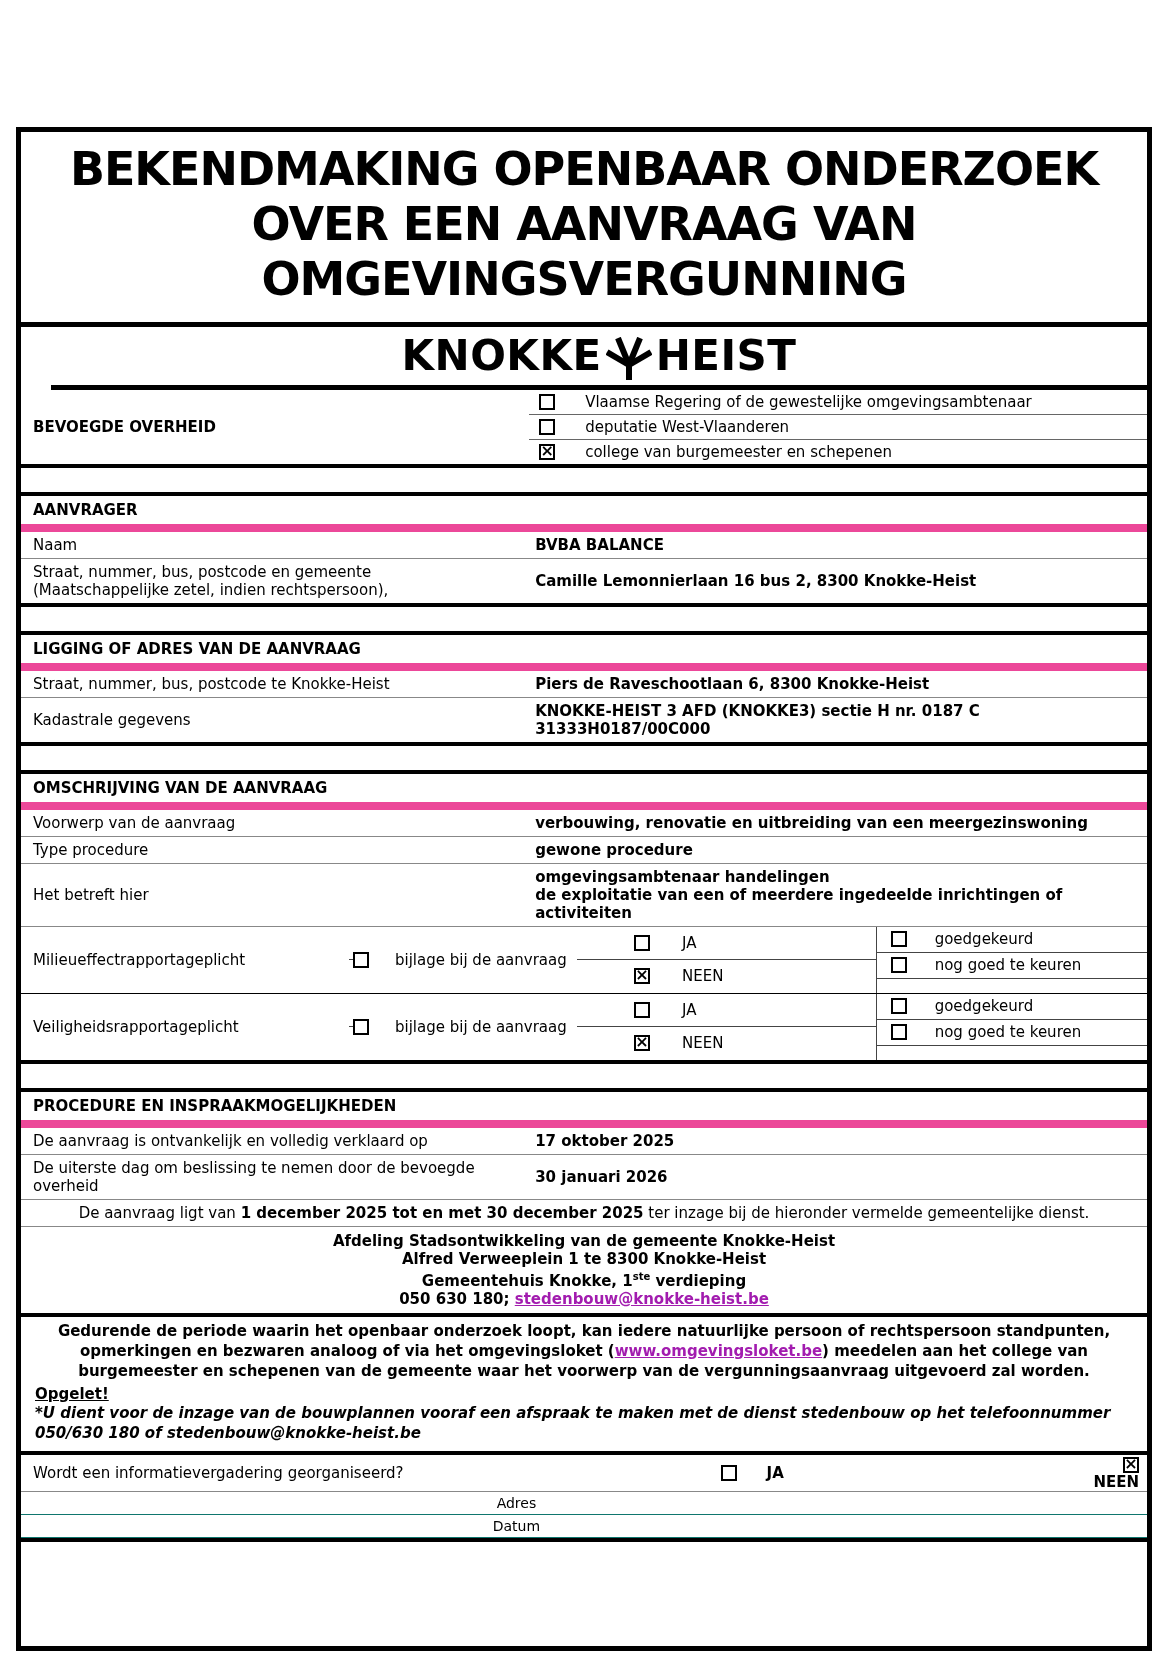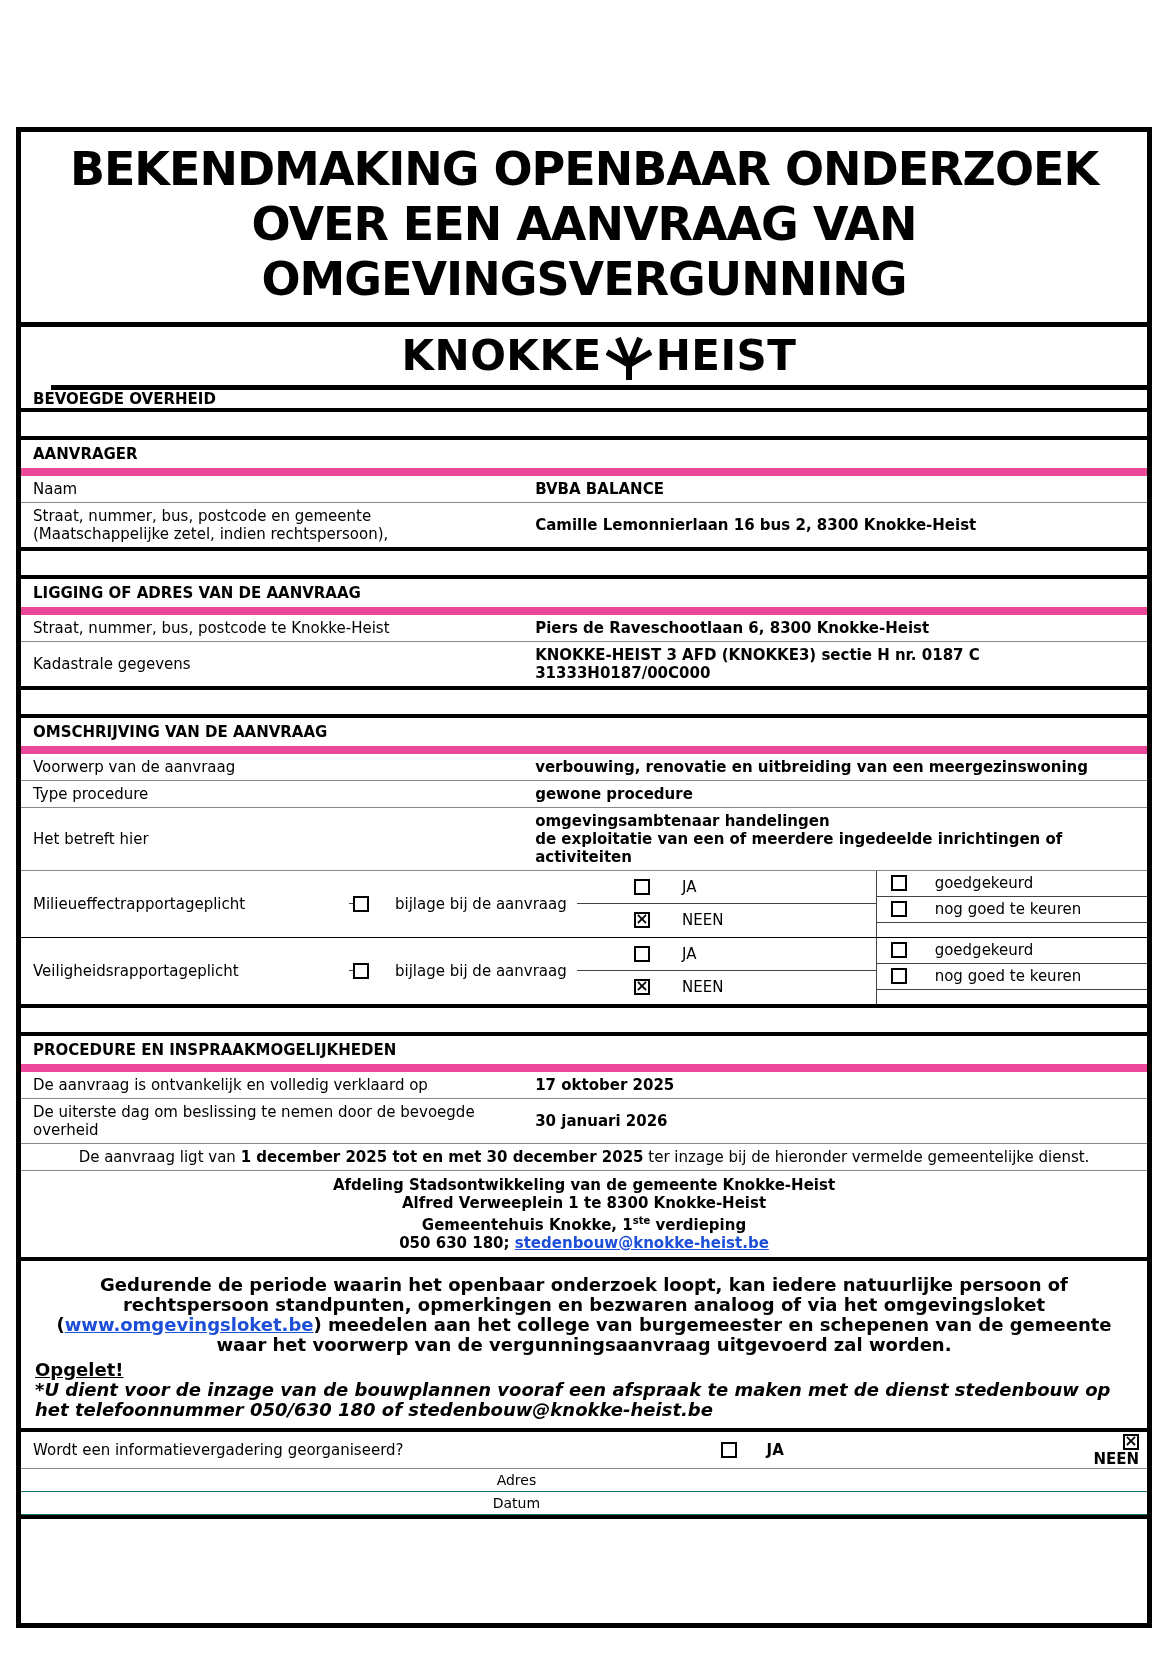--- a/index.html
+++ b/index.html
@@ -33,32 +33,32 @@
   .rap-main{width:66%;flex:none;position:relative;display:flex;flex-direction:column;}
   .rap-half{flex:1;display:flex;align-items:center;padding-left:285px;gap:32px;}
   .rap-half.top{border-bottom:1px solid #444;}
   .bijlage{position:absolute;left:4px;top:50%;transform:translateY(-50%);background:#fff;display:flex;align-items:center;gap:26px;padding-right:10px;z-index:2;}
   .rap-appr{flex:1;border-left:1px solid #444;display:flex;flex-direction:column;}
   .appr-row{flex:1;display:flex;align-items:center;gap:28px;padding:0 14px;border-bottom:1px solid #444;}
   .appr-pad{flex:0.55;}
   
   .center-row{border-bottom:1px solid #888;font-size:15px;text-align:center;padding:4px 10px;}
   .dienst{font-weight:bold;font-size:15px;text-align:center;line-height:18px;padding:5px 10px;}
-  .bezwaar{border-top:4px solid #000;padding:14px 14px 8px 14px;font-size:18px;}
+  .bezwaar{border-top:4px solid #000;padding:4px 14px 8px 14px;font-size:15px;}
   .bz-p{font-weight:bold;text-align:center;line-height:20px;}
   .opgelet{font-weight:bold;text-decoration:underline;margin-top:4px;}
   .note{font-weight:bold;font-style:italic;line-height:20px;}
   .info-row{border-top:4px solid #000;display:flex;align-items:center;font-size:15px;border-bottom:1px solid #888;min-height:36px;}
   .info-q{width:60%;padding:0 12px;}
   .info-ja{display:flex;align-items:center;gap:30px;font-weight:bold;}
   .info-neen{margin-left:auto;display:flex;flex-direction:column;align-items:flex-end;font-weight:bold;line-height:14px;padding:2px 8px 2px 0;gap:2px;}
   .foot-row{height:22px;border-bottom:1px solid #0f766e;font-size:14px;display:flex;align-items:center;}
   .foot-row span{width:88%;text-align:center;display:block;}
   .empty-box{height:104px;border-top:4px solid #000;}
-  a.lnk{color:#1d4ed8;font-weight:bold;text-decoration:underline;}
+  a.lnk{color:#a21caf;font-weight:bold;text-decoration:underline;}
   .sup{vertical-align:super;font-size:10px;}
 </style>
 </head>
 <body>
 
 <div class="form">
 
   <div class="title-box">
     <div class="title">BEKENDMAKING OPENBAAR ONDERZOEK OVER EEN AANVRAAG VAN OMGEVINGSVERGUNNING</div>
   </div>
@@ -72,20 +72,34 @@
         <line x1="23" y1="28" x2="34" y2="1"></line>
         <line x1="23" y1="28" x2="45" y2="15"></line>
         <line x1="23" y1="26" x2="23" y2="43"></line>
       </g>
     </svg>
     <span>HEIST</span>
   </div>
 
   <div class="bev">
     <div class="bev-label">BEVOEGDE OVERHEID</div>
+    <div class="bev-opts">
+      <div class="bev-opt">
+        <span class="cb"></span>
+        <span>Vlaamse Regering of de gewestelijke omgevingsambtenaar</span>
+      </div>
+      <div class="bev-opt">
+        <span class="cb"></span>
+        <span>deputatie West-Vlaanderen</span>
+      </div>
+      <div class="bev-opt last">
+        <span class="cb checked"></span>
+        <span>college van burgemeester en schepenen</span>
+      </div>
+    </div>
   </div>
 
   <div class="spacer"></div>
 
   <div class="sec-h">AANVRAGER</div>
   <div class="row">
     <div class="cell label">Naam</div>
     <div class="cell value">BVBA BALANCE</div>
   </div>
   <div class="row last">

